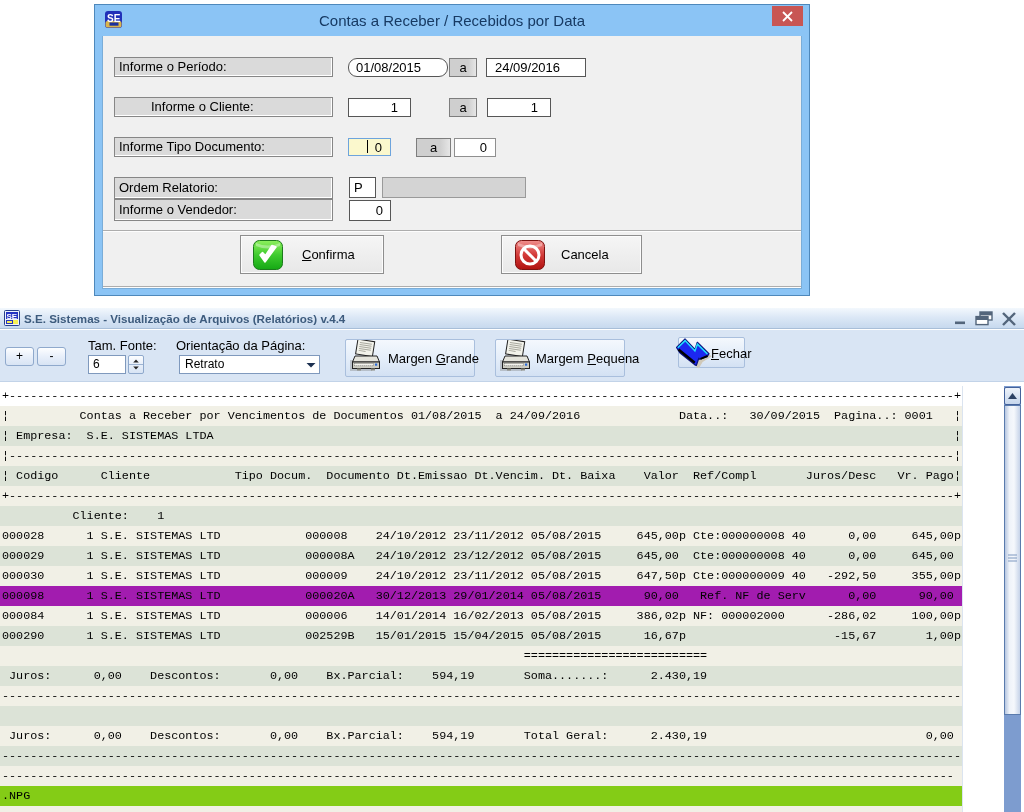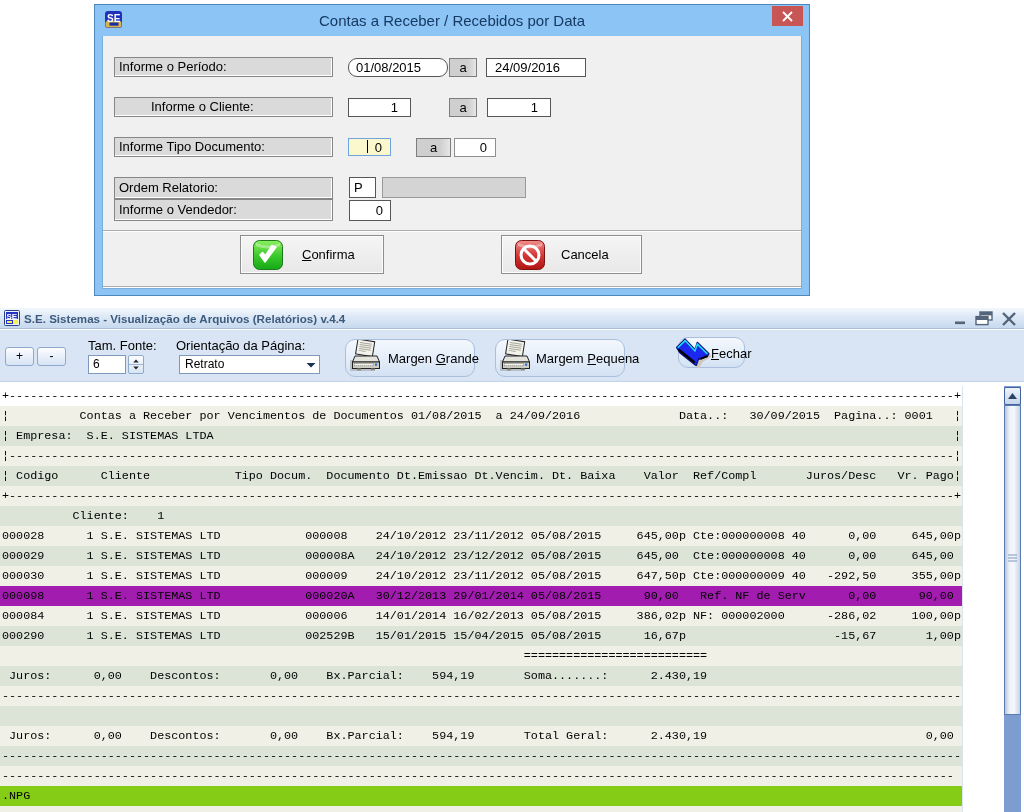--- a/index.html
+++ b/index.html
@@ -41,21 +41,21 @@
 #mtitle .txt { position:absolute; left:24px; top:4px; font-size:11.6px; font-weight:bold;
   color:#3d5b7d; }
 #mtoolbar { position:absolute; left:0; top:22px; width:1024px; height:52px;
   background:#d9e5f4; border-bottom:1px solid #c2d3e8; }
 .tbtn { position:absolute; border:1px solid #8fa9cc; border-radius:3px;
   background:linear-gradient(180deg,#fdfeff 0%,#e8effa 50%,#d8e4f4 100%);
   font-size:12px; text-align:center; color:#000; }
 .tlabel { position:absolute; font-size:13px; color:#000; }
 .tinput { position:absolute; background:#fff; border:1px solid #7f99bd;
   font-size:12px; color:#000; }
-.bigbtn { position:absolute; border:1px solid #a9bfdd; border-radius:10px;
+.bigbtn { position:absolute; border:1px solid #a9bfdd; border-radius:2px;
   background:linear-gradient(180deg,#f4f8fd 0%,#e3edf9 55%,#d3e1f3 100%); }
 .bigbtn span { position:absolute; font-size:13px; color:#000; white-space:nowrap; }
 
 
 #report { position:absolute; left:0; top:382px; width:1004px; height:430px; background:#fff; }
 .rrow { position:absolute; left:0; width:962px; height:20px; overflow:hidden; }
 .rrow pre { font-family:"Liberation Mono", monospace; font-size:11.75px;
   line-height:20px; padding-left:2px; color:#000; }
 
 

